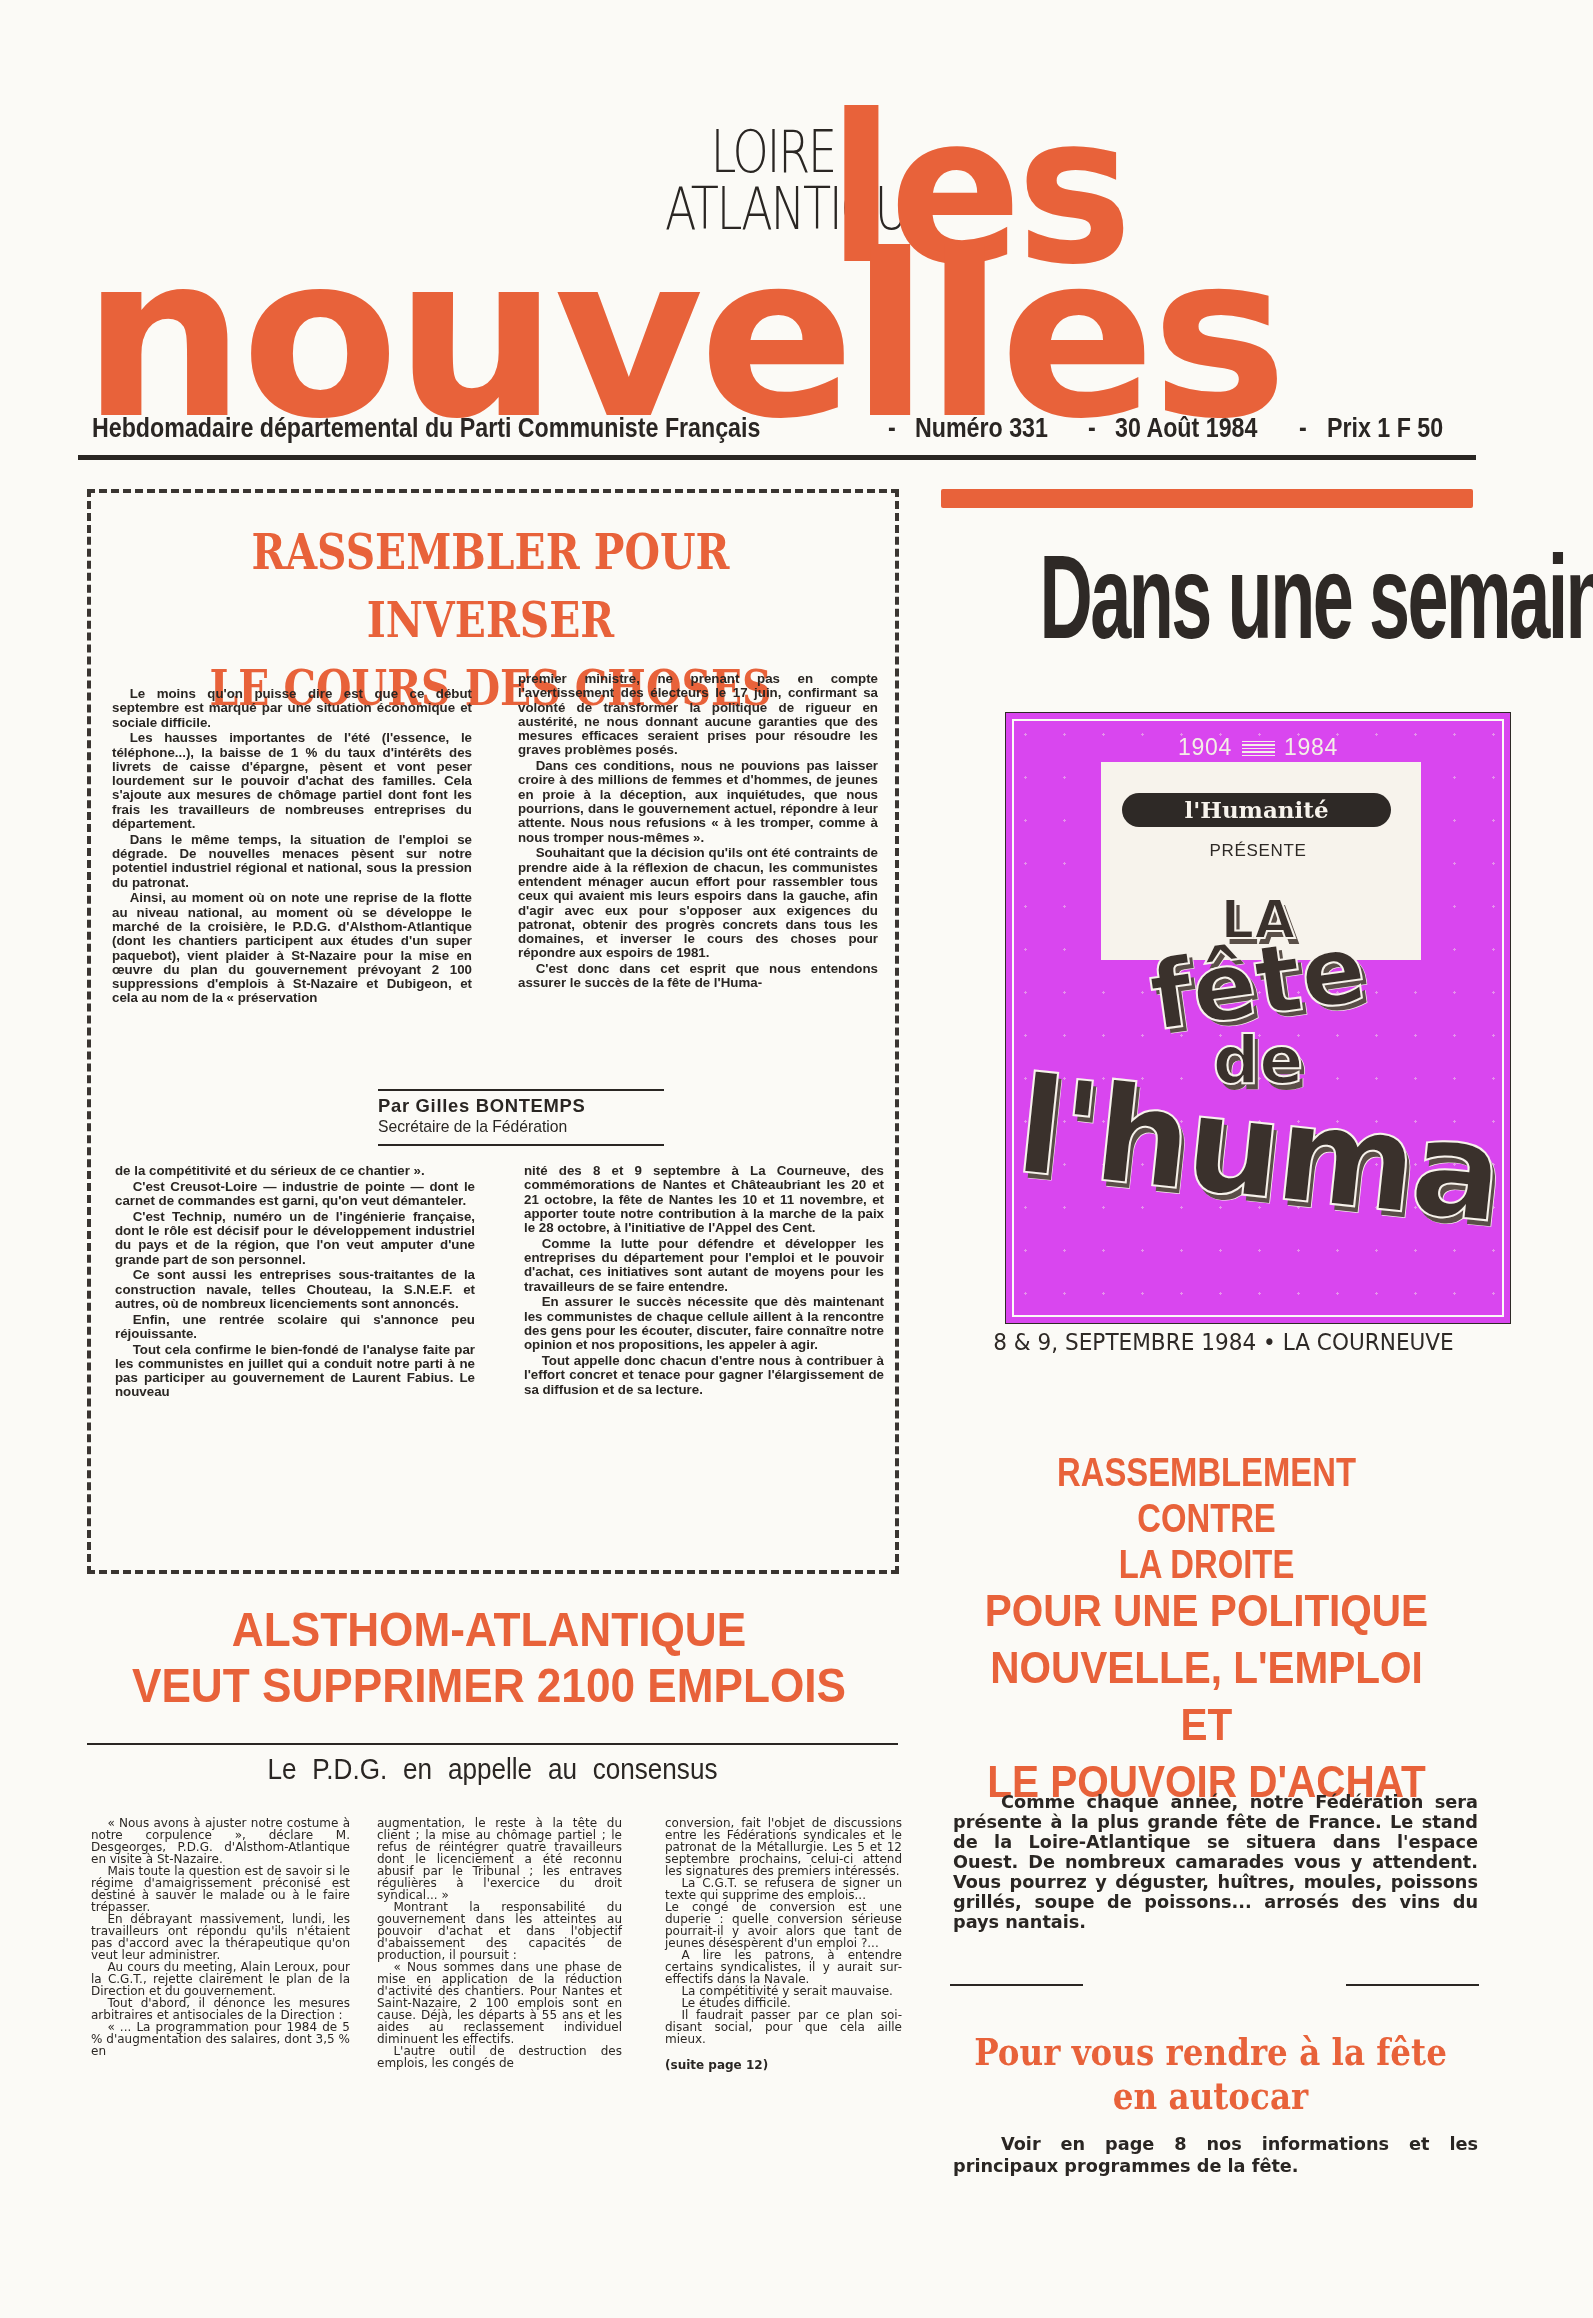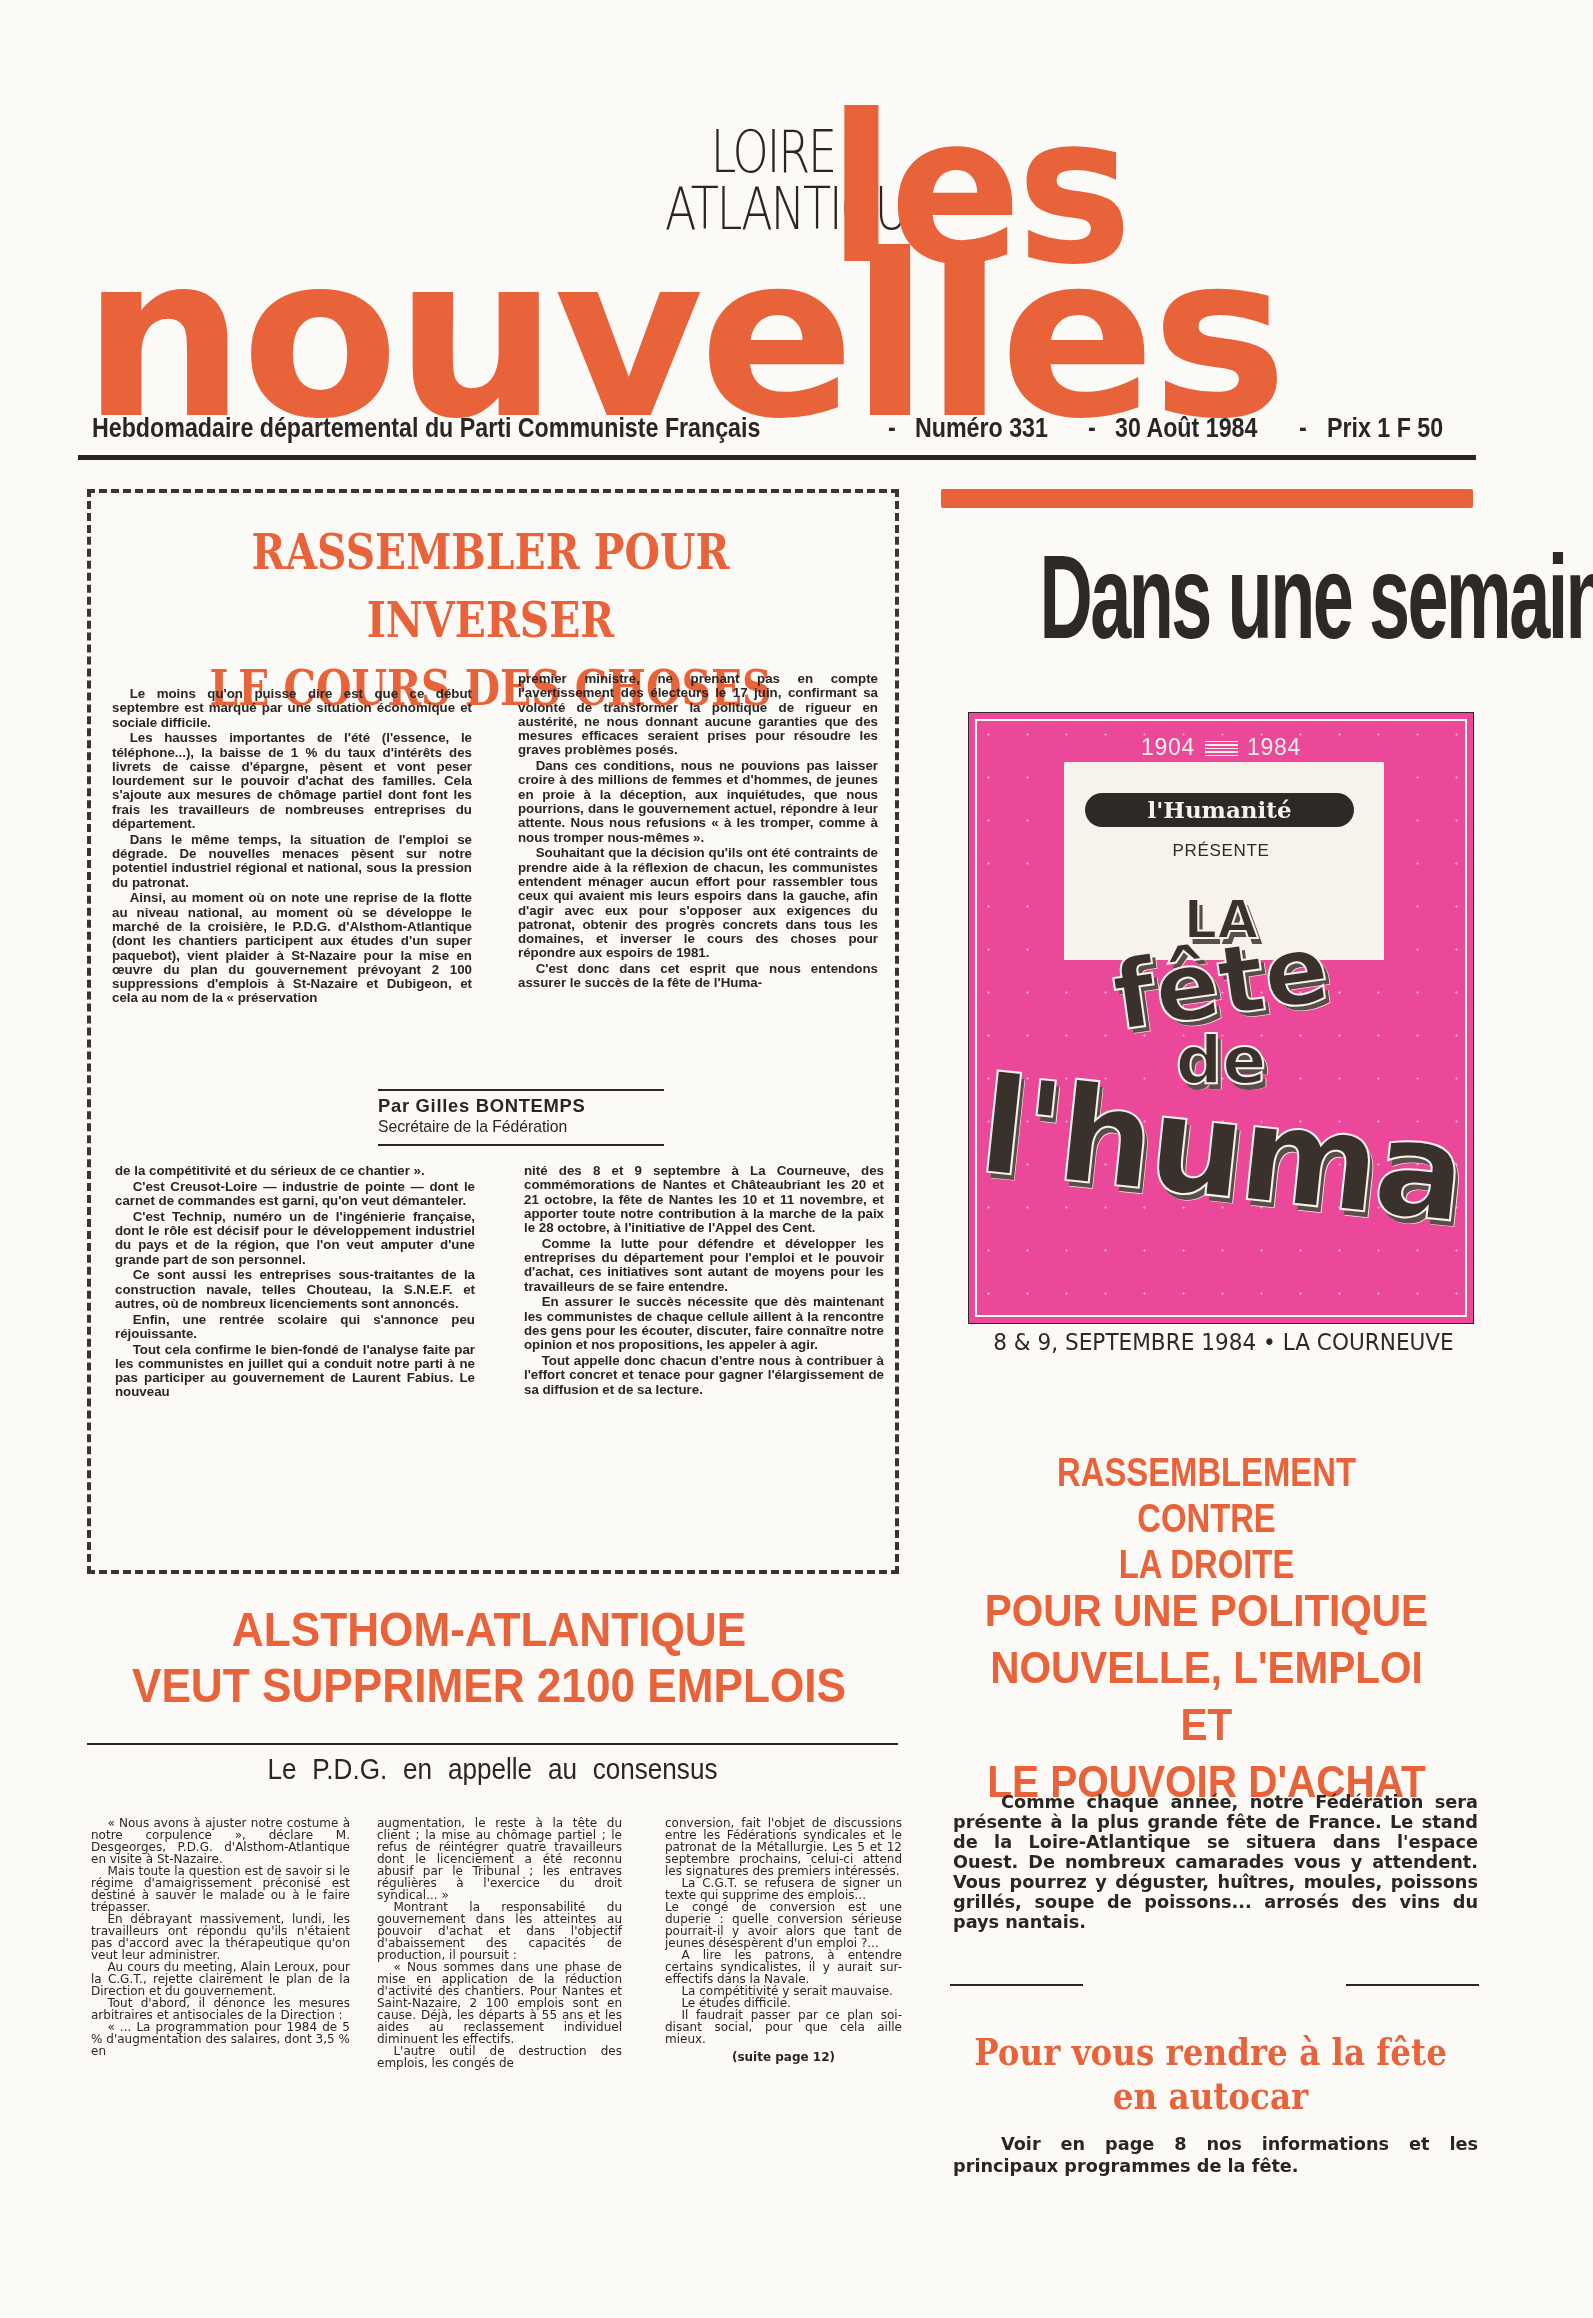--- a/index.html
+++ b/index.html
@@ -79,33 +79,33 @@
     left: 87px; top: 1749px; width: 811px; text-align: center;
     font-family: "Liberation Sans", sans-serif; font-size: 29px; line-height: 41px; color: #2a2623;
     word-spacing: 9.5px; transform: scaleX(0.9); transform-origin: center top;
   }
   .als-c1 { left: 91px; top: 1817px; width: 259px; }
   .als-c2 { left: 377px; top: 1817px; width: 245px; }
   .als-c3 { left: 665px; top: 1817px; width: 237px; }
   .als-col { font-family: "DejaVu Sans", sans-serif; font-weight: 400; font-size: 12px; line-height: 12px; text-align: justify; }
   .als-col p { margin: 0; text-indent: 16.4px; }
   .als-col p.noindent { text-indent: 0; }
-  .suite { text-align: center; font-weight: 700; margin-top: 6px; }
+  .suite { text-align: left; font-weight: 700; margin-top: 14px; }
 
   
   .orange-bar { left: 941px; top: 489px; width: 532px; height: 19px; background: #e8623a; border-radius: 2px; }
   .dans-title {
     left: 937px; top: 535px; width: 539px; text-align: center;
     font-family: "Liberation Sans Narrow", "Liberation Sans", sans-serif; font-weight: 700; font-size: 119px; line-height: 123px;
     color: #2e2926; letter-spacing: -4.1px; transform: scaleX(0.62) scaleY(1.0); transform-origin: center top;
     white-space: nowrap;
   }
   .poster {
-    left: 968px; top: 712px; width: 504px; height: 610px;
-    background: #ec4899; border: 1.4px solid #2e2926; outline: 2.7px solid #fbfaf6; outline-offset: -9.5px;
+    left: 1005px; top: 712px; width: 504px; height: 610px;
+    background: #d946ef; border: 1.4px solid #2e2926; outline: 2.7px solid #fbfaf6; outline-offset: -9.5px;
     overflow: hidden;
   }
   .poster-years { position: absolute; left: 0; width: 100%; top: 20.5px; text-align: center; color: #f4efe6; font-size: 23px; letter-spacing: 0.7px; }
   .poster-years .sep { display: inline-block; width: 33px; height: 15px; margin: 0 9.5px; background: repeating-linear-gradient(#f4efe6 0 1.4px, transparent 1.4px 3.4px); vertical-align: -1.4px; }
   .poster-window2 { position: absolute; left: 89px; top: 48px; width: 320px; height: 198px; background: #f7f3ec; left: 95px; top: 49px; }
   .poster-pill {
     position: absolute; left: 116px; top: 80px; width: 269px; height: 34px; border-radius: 17.7px;
     background: #2e2926; color: #f7f3ec; text-align: center;
     font-family: "DejaVu Serif", serif; font-weight: 700; font-size: 23px; line-height: 34px;
   }

